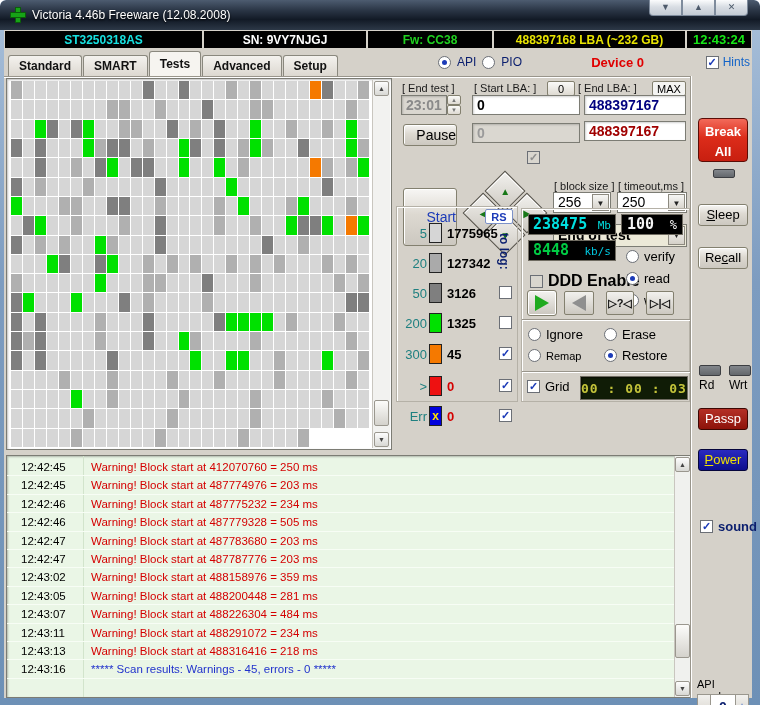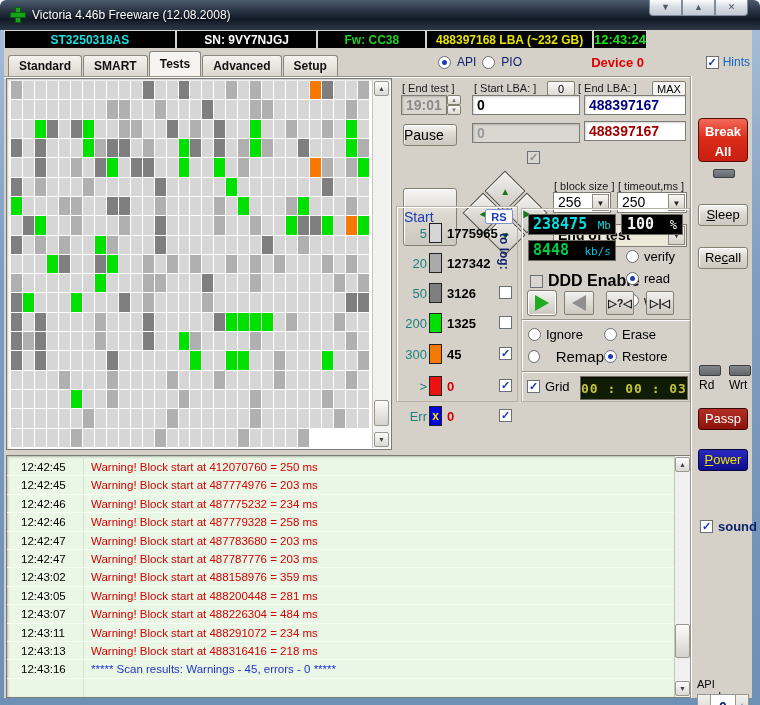--- a/index.html
+++ b/index.html
@@ -12,37 +12,37 @@
   #app-icon .v { position:absolute; left:5px; top:0; width:6px; height:16px; background:#17a317; border:1px solid #0b5c0b; }
   #app-icon .h { position:absolute; left:0; top:5px; width:16px; height:6px; background:#17a317; border:1px solid #0b5c0b; }
   #title-text { position:absolute; left:32px; top:8px; color:#ffffff; font-size:12px; text-shadow:0 1px 2px #000; }
   #winbtns { position:absolute; right:12px; top:0; height:16px; display:flex; }
   .winbtn { width:33px; height:16px; background:linear-gradient(180deg,#fbfcfd,#d9dee4 45%,#c3cad3); border:1px solid #7e8b9c; border-top:none; color:#4d5a6b; font-size:9px; text-align:center; line-height:15px; }
   .winbtn.first { border-radius:0 0 0 4px; }
   .winbtn.last { border-radius:0 0 4px 0; }
   
   #content { position:absolute; left:4px; top:30px; width:748px; height:668px; background:#d5d1c9; }
   
-  #infobar { position:absolute; left:1px; top:1px; width:641px; height:17px; display:flex; gap:2px; }
+  #infobar { position:absolute; left:1px; top:1px; width:746px; height:17px; display:flex; gap:2px; }
   .info-seg { background:#000; height:17px; display:flex; align-items:center; justify-content:center; font-size:12px; font-weight:bold; }
   
   #tabrow { position:absolute; left:0; top:20px; width:748px; height:26px; }
   #tabs { position:absolute; left:4px; bottom:0; display:flex; align-items:flex-end; }
   .tab { height:21px; padding:0 10px; background:linear-gradient(180deg,#f4f2ee,#dcd8d0); border:1px solid #8a887e; border-bottom:none; border-radius:3px 3px 0 0; font-size:12px; font-weight:bold; line-height:20px; color:#111; margin-right:1px; }
   .tab.active { height:25px; background:#f6f4f0; line-height:24px; position:relative; z-index:2; }
   #mode-cluster { position:absolute; right:230px; top:5px; display:flex; align-items:center; gap:6px; }
   #device-label { position:absolute; right:108px; top:5px; color:#e00000; font-weight:bold; font-size:13px; }
   #hints-box { position:absolute; right:2px; top:5px; display:flex; align-items:center; gap:4px; color:#1464c8; font-size:12px; }
   
   .radio { width:13px; height:13px; border-radius:50%; background:#fff; border:1px solid #6b6f76; position:relative; display:inline-block; }
   .radio.checked::after { content:""; position:absolute; left:3px; top:3px; width:5px; height:5px; border-radius:50%; background:#1c3bb8; }
   .checkbox { width:13px; height:13px; background:#fff; border:1px solid #6b6f76; position:relative; display:inline-block; font-size:11px; line-height:11px; text-align:center; color:#1c3bb8; font-weight:bold; }
   .checkbox.disabled { background:#d9d6cf; color:#8e8e8e; }
   .rlabel { font-size:12px; color:#0a1e6e; }
-  .btn { background:linear-gradient(180deg,#f7f6f4,#ddd9d1 45%,#ccc8c0); border:1px solid #83806f; border-radius:3px; box-shadow:inset 1px 1px 0 #ffffff; font-size:13px; color:#000; text-align:left; }
+  .btn { background:linear-gradient(180deg,#f7f6f4,#ddd9d1 45%,#ccc8c0); border:1px solid #83806f; border-radius:3px; box-shadow:inset 1px 1px 0 #ffffff; font-size:13px; color:#000; text-align:right; }
   .sunken { background:#fff; border:1px solid #7c7c74; box-shadow:inset 1px 1px 2px rgba(0,0,0,.18); }
   .groove-h { border-top:1px solid #99958b; border-bottom:1px solid #ffffff; height:2px; }
   .lcd { background:#000; border:1px solid #6f6b61; box-shadow:inset 1px 1px 2px rgba(0,0,0,.6); display:flex; align-items:baseline; font-family:"DejaVu Sans Mono",monospace; }
   
   #sep-top { position:absolute; left:0; top:46px; width:748px; }
   
   #blockmap-panel { position:absolute; left:2px; top:48px; width:386px; height:372px; background:#fff; border:1px solid #7c7c74; box-shadow:inset 1px 1px 2px rgba(0,0,0,.25); }
   #blockmap { position:absolute; left:4px; top:2px; width:358px; height:366px; display:grid; grid-template-columns:repeat(30,1fr); grid-template-rows:repeat(19,1fr); gap:1px; }
   .cell { width:100%; height:100%; }
   #map-scroll { position:absolute; right:1px; top:1px; width:18px; height:368px; background:#f2f2f0; border-left:1px solid #c9c6bf; }
@@ -724,21 +724,21 @@
       </div>
     </div>
 
     <div id="controls">
       <div class="small-label" style="left:8px;top:4px;">[ End test ]</div>
       <div class="small-label" style="left:80px;top:4px;">[ Start LBA: ]</div>
       <div class="mini-btn" style="left:153px;top:3px;width:28px;height:15px;line-height:14px;">0</div>
       <div class="small-label" style="left:184px;top:4px;">[ End LBA: ]</div>
       <div class="mini-btn" style="left:258px;top:3px;width:34px;height:15px;line-height:14px;background:#f4f4f2;">MAX</div>
 
-      <div class="field sunken" style="left:7px;top:17px;width:46px;height:20px;background:#dad7d0;color:#8a8a8a;">19:01</div>
+      <div class="field sunken" style="left:7px;top:17px;width:46px;height:20px;background:#dad7d0;color:#8a8a8a;">23:01</div>
       <div style="position:absolute;left:53px;top:17px;width:14px;height:20px;">
         <div class="mini-btn" style="left:0;top:0;width:14px;height:10px;font-size:6px;line-height:9px;color:#777;">▲</div>
         <div class="mini-btn" style="left:0;top:10px;width:14px;height:10px;font-size:6px;line-height:9px;color:#777;">▼</div>
       </div>
       <div class="field sunken" style="left:78px;top:17px;width:108px;height:20px;color:#000;">0</div>
       <div class="field sunken" style="left:190px;top:17px;width:102px;height:20px;color:#00007f;">488397167</div>
 
       <div class="btn" style="position:absolute;left:9px;top:46px;width:54px;height:22px;line-height:21px;font-size:14px;">Pause</div>
       <div class="field sunken" style="left:78px;top:45px;width:108px;height:20px;background:#dad7d0;color:#9a9a9a;">0</div>
       <div class="field sunken" style="left:190px;top:43px;width:102px;height:20px;color:#a00000;">488397167</div>
@@ -882,21 +882,21 @@
           <div style="display: flex; align-items: center; gap: 5px;">
             <span class="radio"></span>
             <span style="font-size: 13px;">Ignore</span>
           </div>
           <div style="display: flex; align-items: center; gap: 5px;">
             <span class="radio"></span>
             <span style="font-size: 13px;">Erase</span>
           </div>
           <div style="display: flex; align-items: center; gap: 5px;">
             <span class="radio"></span>
-            <span style="font-size: 15px; margin-left: 11px;">Remap</span>
+            <span style="font-size: 11px;">Remap</span>
           </div>
           <div style="display: flex; align-items: center; gap: 5px;">
             <span class="radio checked"></span>
             <span style="font-size: 13px;">Restore</span>
           </div>
         </div>
 
       <div style="position:absolute;left:0;top:162px;width:169px;" class="groove-h"></div>
 
       <div style="position:absolute;left:5px;top:170px;display:flex;gap:5px;align-items:center;">
@@ -918,21 +918,21 @@
           <div class="log-row">
             <span class="log-time">12:42:45</span>
             <span class="log-msg warning">Warning! Block start at 487774976 = 203 ms</span>
           </div>
           <div class="log-row">
             <span class="log-time">12:42:46</span>
             <span class="log-msg warning">Warning! Block start at 487775232 = 234 ms</span>
           </div>
           <div class="log-row">
             <span class="log-time">12:42:46</span>
-            <span class="log-msg warning">Warning! Block start at 487779328 = 258 ms</span>
+            <span class="log-msg warning">Warning! Block start at 487779328 = 505 ms</span>
           </div>
           <div class="log-row">
             <span class="log-time">12:42:47</span>
             <span class="log-msg warning">Warning! Block start at 487783680 = 203 ms</span>
           </div>
           <div class="log-row">
             <span class="log-time">12:42:47</span>
             <span class="log-msg warning">Warning! Block start at 487787776 = 203 ms</span>
           </div>
           <div class="log-row">

